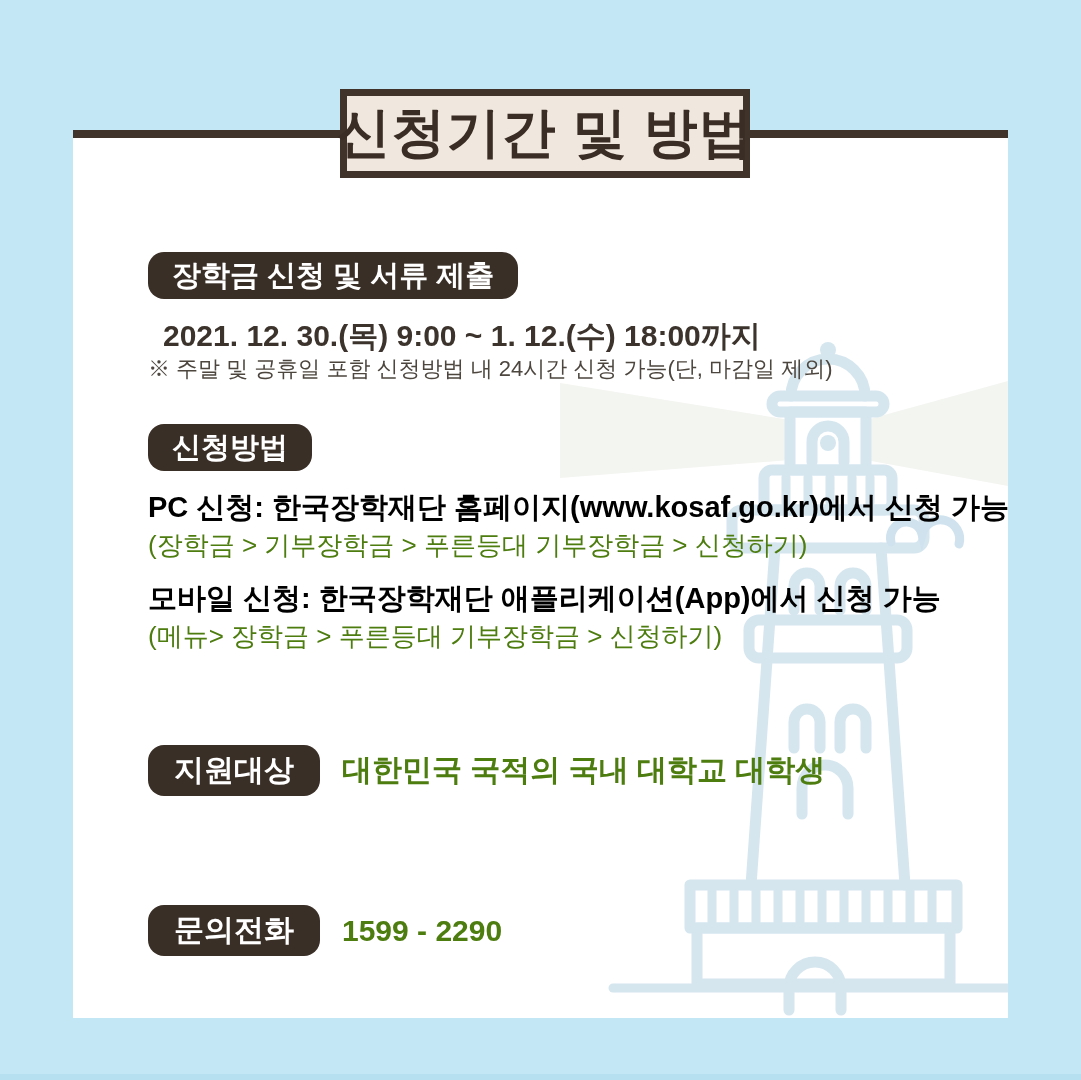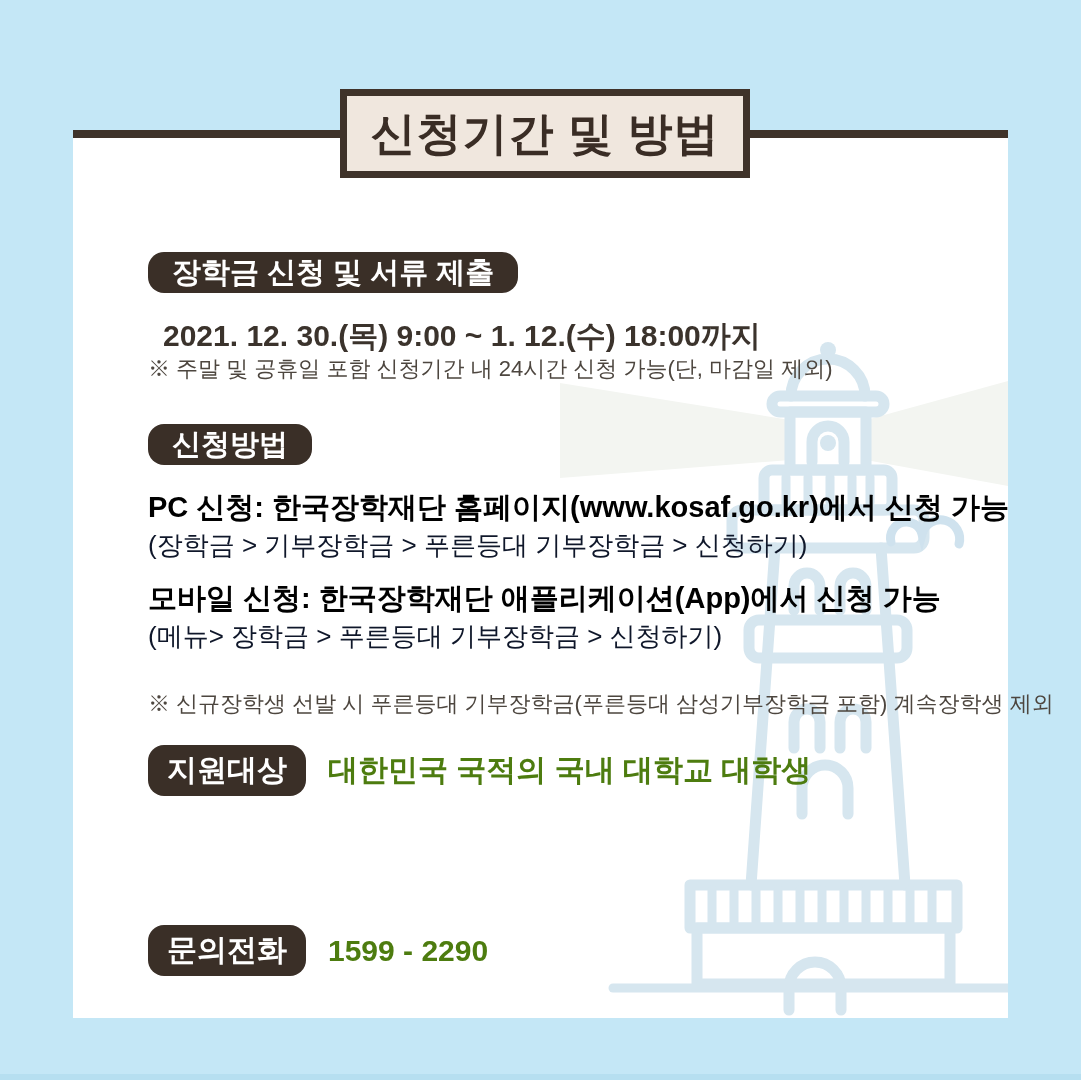--- a/index.html
+++ b/index.html
@@ -14,52 +14,52 @@
   }
   .illustration { position:absolute; left:0; top:0; width:935px; height:880px; z-index:0; }
   .card > .txt, .card > .badge-lg, .card > .info-row { z-index:2; }
 
   .title-box {
     position:absolute; left:340px; top:89px; width:410px; height:89px;
     box-sizing:border-box; background:#f0e7de; border:7px solid #3f332a;
     display:flex; align-items:center; justify-content:center; z-index:3;
   }
   .title-box span {
-    font-size:45px; font-weight:800; color:#3a2d25; letter-spacing:1px; white-space:nowrap;
+    font-size:54px; font-weight:800; color:#3a2d25; letter-spacing:1px; white-space:nowrap;
   }
 
   .badge {
     background:#3a2f27; color:#ffffff; font-weight:800;
     border-radius:16px; display:inline-flex; align-items:center; white-space:nowrap;
   }
-  .badge-lg { position:absolute; height:41px; padding:0 24px; font-size:29px; }
-  .badge-row { width:158px; height:51px; justify-content:center; font-size:30px; }
+  .badge-lg { position:absolute; height:47px; padding:0 24px; font-size:29px; }
+  .badge-row { width:172px; height:51px; justify-content:center; font-size:30px; }
 
   .txt { position:absolute; white-space:nowrap; }
   .date     { font-size:30px; font-weight:800; color:#3b332c; }
   .heading  { font-size:29px; font-weight:800; color:#000000; }
-  .subpath  { font-size:26px; font-weight:500; color:#0f172a; }
+  .subpath  { font-size:26px; font-weight:500; color:#4d7c0f; }
   .note     { font-size:22px; font-weight:500; color:#4d463f; }
 
   .info-row { position:absolute; display:flex; align-items:center; gap:22px; }
   .row-value { font-size:30px; font-weight:800; color:#4d7c0f; white-space:nowrap; }
 
   .pos-badge1 { left:75px; top:114px; }
   .pos-date   { left:90px; top:178px; }
   .pos-note0  { left:75px; top:216px; }
   .pos-badge2 { left:75px; top:286px; }
   .pos-pc1    { left:75px; top:350px; }
   .pos-pc2    { left:75px; top:390px; }
   .pos-mb1    { left:75px; top:441px; }
   .pos-mb2    { left:75px; top:481px; }
   .pos-note1  { left:75px; top:521px; }
   .pos-note2  { left:75px; top:551px; }
   .pos-row1   { left:75px; top:607px; }
   .pos-row2   { left:75px; top:687px; }
-  .pos-row3   { left:75px; top:767px;margin-top:20px; }
+  .pos-row3   { left:75px; top:767px; }
 
   .bottom-strip { position:absolute; left:0; bottom:0; width:100%; height:6px; background:#b6dff0; }
 </style>
 </head>
 <body>
 
 <div class="canvas">
 
   <div class="card">
 
@@ -89,28 +89,27 @@
         <rect x="624" y="790" width="253" height="56"></rect>
         <path d="M716,872 v-22 a26,26 0 0 1 52,0 v22"></path>
         <path d="M540,850 H935" stroke-width="9"></path>
       </g>
 
       <path d="M818,404 a16,16 0 0 1 31,-8 a19,19 0 0 1 37,10" fill="none" stroke="#cfe2ee" stroke-width="9" stroke-linecap="round"></path>
     </svg>
 
     <div class="badge badge-lg pos-badge1">장학금 신청 및 서류 제출</div>
     <div class="txt date pos-date">2021. 12. 30.(목) 9:00 ~ 1. 12.(수) 18:00까지</div>
-    <div class="txt note pos-note0">※ 주말 및 공휴일 포함 신청기간 내 24시간 신청 가능(단, 마감일 제외)</div>
+    <div class="txt note pos-note0">※ 주말 및 공휴일 포함 신청방법 내 24시간 신청 가능(단, 마감일 제외)</div>
 
     <div class="badge badge-lg pos-badge2">신청방법</div>
     <div class="txt heading pos-pc1">PC 신청: 한국장학재단 홈페이지(www.kosaf.go.kr)에서 신청 가능</div>
     <div class="txt subpath pos-pc2">(장학금 &gt; 기부장학금 &gt; 푸른등대 기부장학금 &gt; 신청하기)</div>
     <div class="txt subpath pos-mb2">(메뉴&gt; 장학금 &gt; 푸른등대 기부장학금 &gt; 신청하기)</div>
     <div class="txt heading pos-mb1">모바일 신청: 한국장학재단 애플리케이션(App)에서 신청 가능</div>
-    <div class="txt note pos-note2">※ 신규장학생 선발 시 푸른등대 기부장학금(푸른등대 삼성기부장학금 포함) 계속장학생 제외</div>
 
     <div class="info-row pos-row1">
       <div class="badge badge-row">지원대상</div>
       <div class="row-value">대한민국 국적의 국내 대학교 대학생</div>
     </div>
     <div class="info-row pos-row3">
       <div class="badge badge-row">문의전화</div>
       <div class="row-value">1599 - 2290</div>
     </div>
   </div>

